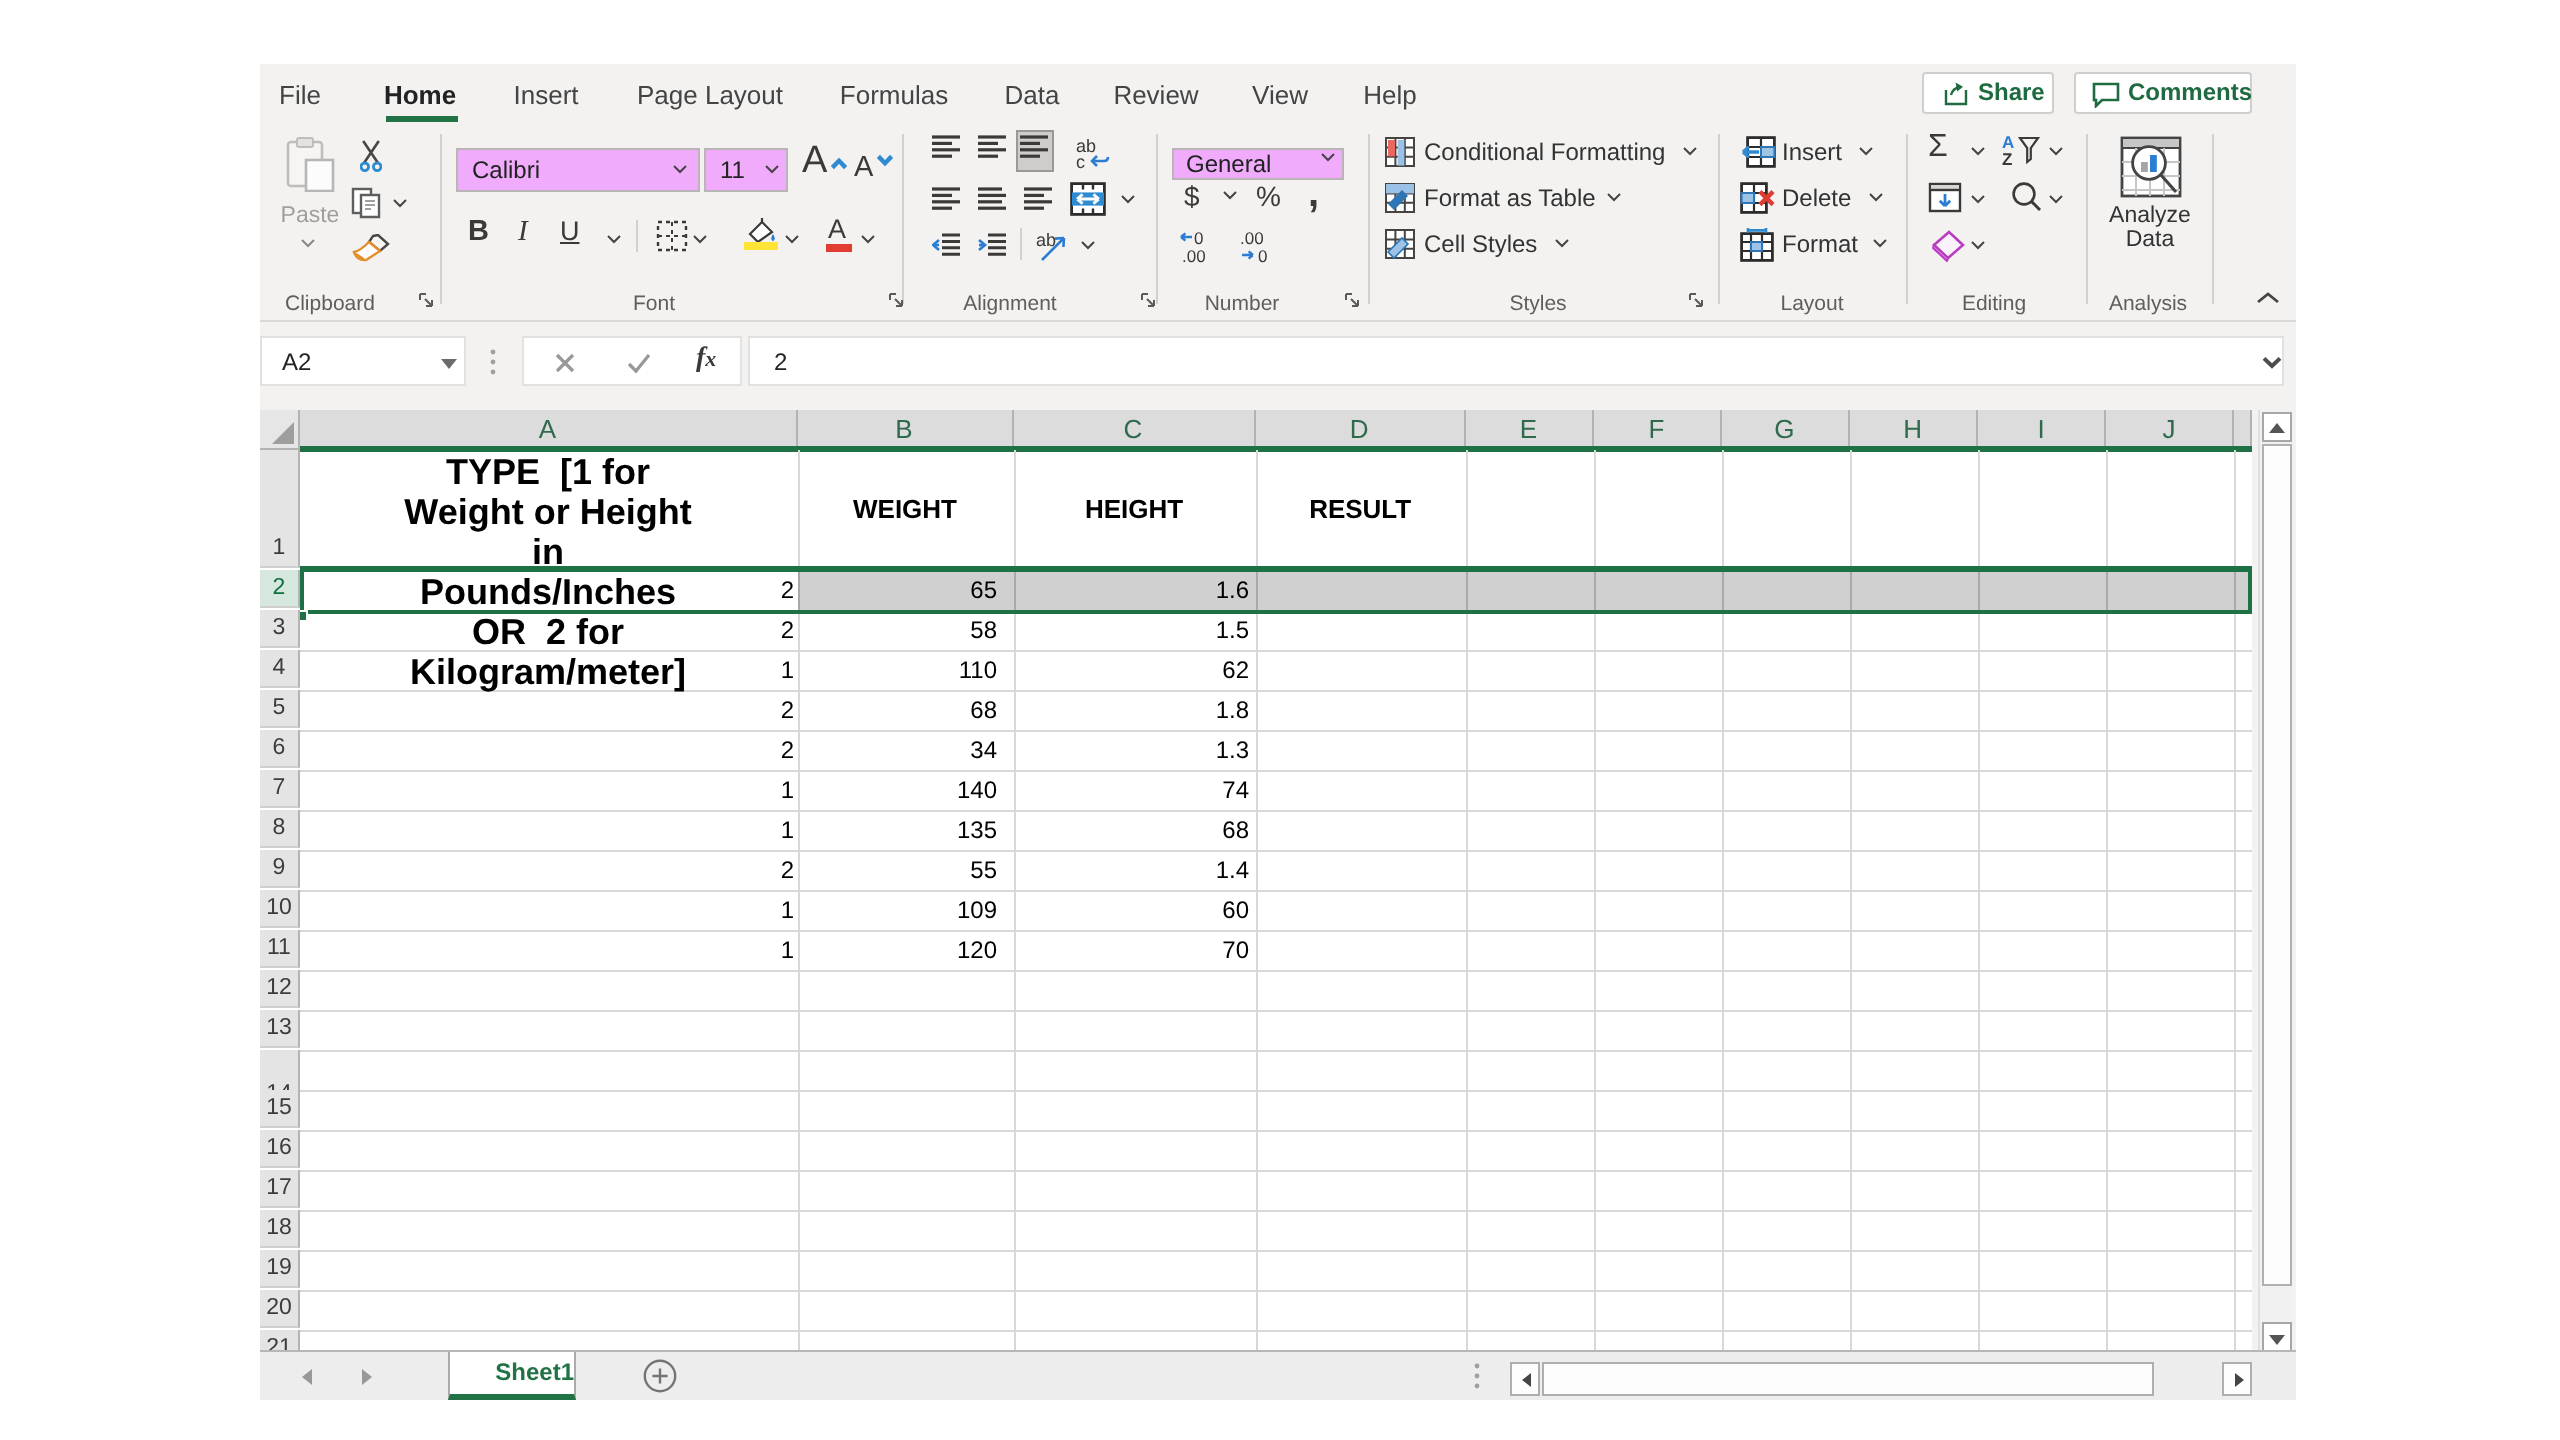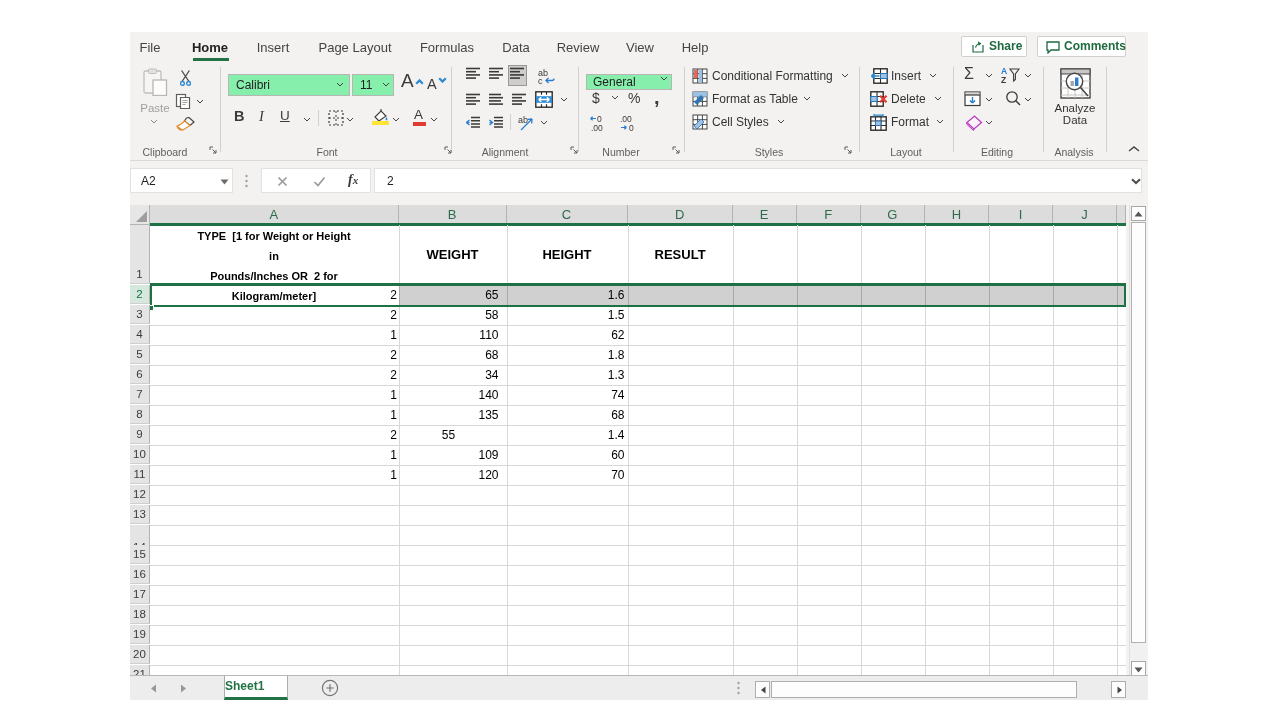--- a/index.html
+++ b/index.html
@@ -16,21 +16,21 @@
 .topbtn svg{display:inline;}
 
 #ribbon{position:absolute;left:0;top:30px;width:100%;height:99px;border-bottom:1px solid #dbd9d7;}
 .sep{position:absolute;top:5px;height:85px;width:1px;background:#d2d0ce;}
 .glabel{position:absolute;top:84px;width:120px;text-align:center;font-size:10.5px;color:#605e5c;transform:translateX(-50%);}
 .launch{position:absolute;width:10px;height:10px;}
 .launch svg{display:block;}
 .abs>svg{display:block;}
 .abs div{position:absolute;}
 .ribtxt{font-size:12px;color:#333;}
-.combo{position:absolute;background:#86efac;border:1px solid #b8b6b4;}
+.combo{position:absolute;background:#f0abfc;border:1px solid #b8b6b4;}
 
 #fbar{position:absolute;left:0;top:130px;width:100%;height:43px;}
 .fbox{position:absolute;background:#fff;border:1px solid #e3e1df;}
 
 #grid{position:absolute;left:0;top:173px;width:996px;height:470px;background:#fff;overflow:hidden;}
 .colhdr{position:absolute;top:0;height:18px;background:#dcdcdc;border-right:1px solid #b3b3b3;color:#2e6a4b;font-size:13px;text-align:center;line-height:19px;}
 #hdrline{position:absolute;left:20px;top:18px;width:976px;height:2.5px;background:#1e7145;}
 .rowhdr{position:absolute;left:0;width:20px;background:#e4e4e4;border-bottom:1px solid #cfcfcf;border-right:1px solid #b3b3b3;color:#3c3c3c;font-size:11.5px;display:flex;align-items:flex-end;justify-content:center;}
 .rowhdr span{line-height:18px;}
 #corner{position:absolute;left:0;top:0;width:20px;height:20px;background:#e6e6e6;border-right:1px solid #b3b3b3;border-bottom:1px solid #b3b3b3;}
@@ -637,21 +637,21 @@
       </div>
 <div class="rowhdr" style="top:440px;height:19px;">
         <span>20</span>
       </div>
 <div class="rowhdr" style="top:460px;height:19px;">
         <span>21</span>
       </div>
 <div id="corner">
         <div id="cornertri"></div>
       </div>
-<div class="cell bold" style="left:20px;top:21px;width:204px;text-align:center;font-size:11px;line-height:20px;padding-left:44px;">TYPE&nbsp; [1 for Weight or Height in<br>Pounds/Inches OR&nbsp; 2 for<br>Kilogram/meter]</div>
+<div class="cell bold" style="left:20px;top:21px;width:204px;text-align:center;font-size:18px;line-height:20px;padding-left:44px;">TYPE&nbsp; [1 for Weight or Height in<br>Pounds/Inches OR&nbsp; 2 for<br>Kilogram/meter]</div>
 <div class="cell bold" style="left:268.5px;top:42px;width:108.0px;text-align:center;font-size:13px;">WEIGHT</div>
 <div class="cell bold" style="left:376.5px;top:42px;width:121.0px;text-align:center;font-size:13px;">HEIGHT</div>
 <div class="cell bold" style="left:497.5px;top:42px;width:105.2px;text-align:center;font-size:13px;">RESULT</div>
 <div class="cell" style="left:20px;top:82.5px;width:247px;">2</div>
 <div class="cell" style="left:268.5px;top:82.5px;width:100px;">65</div>
 <div class="cell" style="left:376.5px;top:82.5px;width:118px;">1.6</div>
 <div class="cell" style="left:20px;top:102.5px;width:247px;">2</div>
 <div class="cell" style="left:268.5px;top:102.5px;width:100px;">58</div>
 <div class="cell" style="left:376.5px;top:102.5px;width:118px;">1.5</div>
 <div class="cell" style="left:20px;top:122.5px;width:247px;">1</div>
@@ -663,21 +663,21 @@
 <div class="cell" style="left:20px;top:162.5px;width:247px;">2</div>
 <div class="cell" style="left:268.5px;top:162.5px;width:100px;">34</div>
 <div class="cell" style="left:376.5px;top:162.5px;width:118px;">1.3</div>
 <div class="cell" style="left:20px;top:182.5px;width:247px;">1</div>
 <div class="cell" style="left:268.5px;top:182.5px;width:100px;">140</div>
 <div class="cell" style="left:376.5px;top:182.5px;width:118px;">74</div>
 <div class="cell" style="left:20px;top:202.5px;width:247px;">1</div>
 <div class="cell" style="left:268.5px;top:202.5px;width:100px;">135</div>
 <div class="cell" style="left:376.5px;top:202.5px;width:118px;">68</div>
 <div class="cell" style="left:20px;top:222.5px;width:247px;">2</div>
-<div class="cell" style="left:268.5px;top:222.5px;width:100px;text-align:center;">55</div>
+<div class="cell" style="left:268.5px;top:222.5px;width:100px;">55</div>
 <div class="cell" style="left:376.5px;top:222.5px;width:118px;">1.4</div>
 <div class="cell" style="left:20px;top:242.5px;width:247px;">1</div>
 <div class="cell" style="left:268.5px;top:242.5px;width:100px;">109</div>
 <div class="cell" style="left:376.5px;top:242.5px;width:118px;">60</div>
 <div class="cell" style="left:20px;top:262.5px;width:247px;">1</div>
 <div class="cell" style="left:268.5px;top:262.5px;width:100px;">120</div>
 <div class="cell" style="left:376.5px;top:262.5px;width:118px;">70</div>
 </div>
   <div id="vscroll">
 <div class="abs" style="left:1px;top:1px;width:15px;height:15px;background:#fff;border:1px solid #a9a7a5;">
@@ -692,21 +692,21 @@
         </svg>
       </div>
 </div>
   <div id="bottom">
 <svg width="7" height="9" viewBox="0 0 7 9" style="position:absolute;left:20px;top:8px;">
         <path d="M6 0.5 L1 4.5 L6 8.5 Z" fill="#9a9896"></path>
       </svg>
 <svg width="7" height="9" viewBox="0 0 7 9" style="position:absolute;left:50px;top:8px;">
         <path d="M1 0.5 L6 4.5 L1 8.5 Z" fill="#9a9896"></path>
       </svg>
-<div class="abs" style="left:94px;top:0px;width:64px;height:24px;background:#fff;border-left:1px solid #ababab;border-right:1px solid #ababab;border-bottom:3px solid #217346;color:#217346;font-weight:700;font-size:12px;text-align:left;line-height:21px;">Sheet1</div>
+<div class="abs" style="left:94px;top:0px;width:64px;height:24px;background:#fff;border-left:1px solid #ababab;border-right:1px solid #ababab;border-bottom:3px solid #217346;color:#217346;font-weight:700;font-size:12px;text-align:right;line-height:21px;">Sheet1</div>
 <div class="abs" style="left:191px;top:3px;">
         <svg width="18" height="18" viewBox="0 0 18 18">
           <circle cx="9" cy="9" r="7.6" fill="none" stroke="#767472" stroke-width="1.2"></circle>
           <path d="M9 5.2 v7.6 M5.2 9 h7.6" stroke="#767472" stroke-width="1.2"></path>
         </svg>
       </div>
 <div class="abs" style="left:607px;top:5px;">
         <svg width="3" height="14" viewBox="0 0 3 14">
           <circle cx="1.5" cy="2" r="1.2" fill="#a0a0a0"></circle>
           <circle cx="1.5" cy="7" r="1.2" fill="#a0a0a0"></circle>

